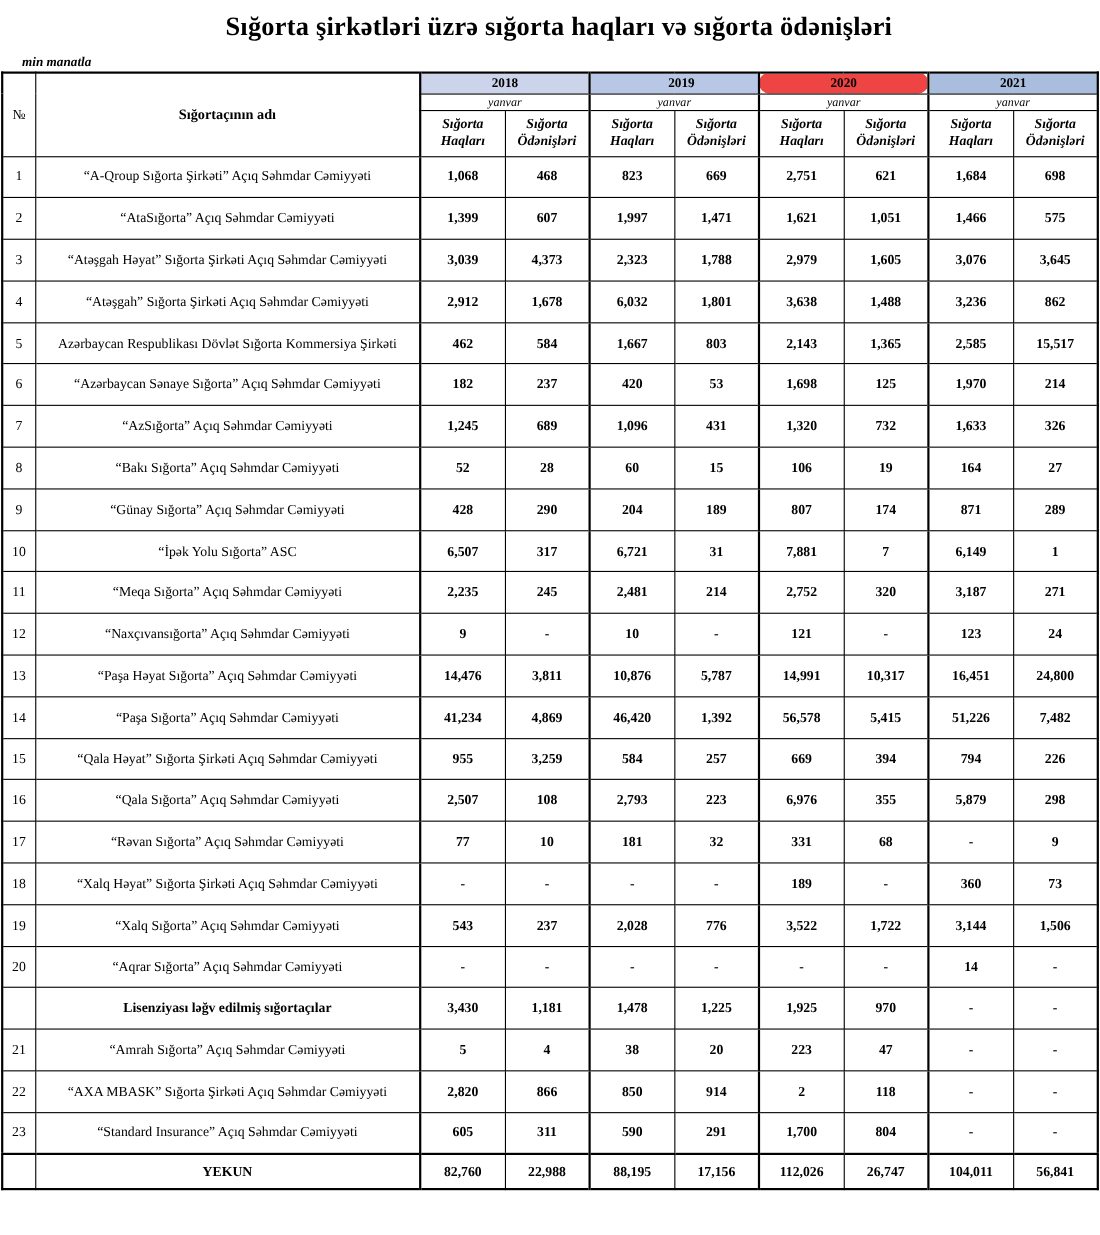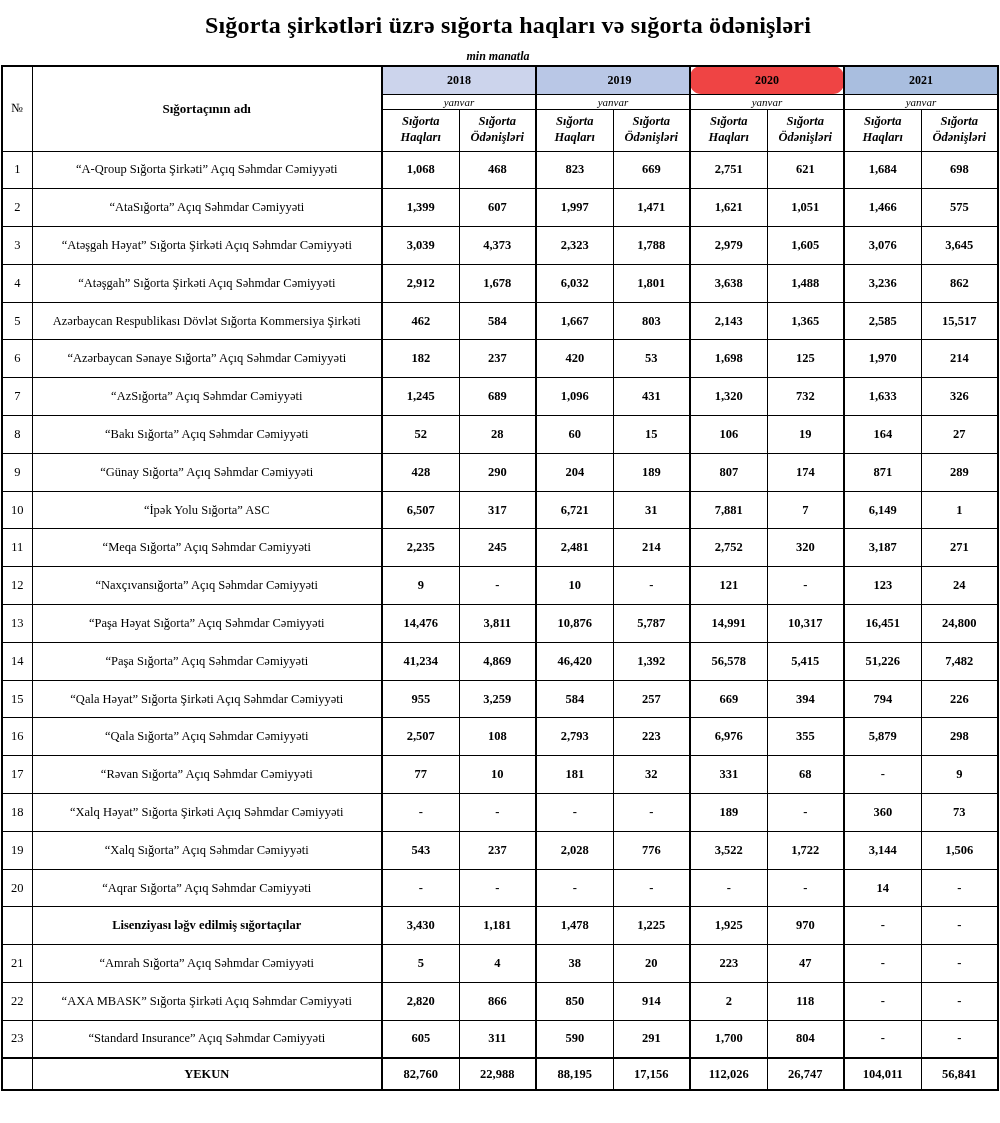--- a/index.html
+++ b/index.html
@@ -18,46 +18,47 @@
   }
   .title {
     text-align: center;
     font-weight: bold;
     font-size: 24px;
     letter-spacing: 0.2px;
     margin: 2px 0 10px 0;
     padding-left: 16px;
   }
   .unit-note {
-    text-align: center;
+    text-align: left;
     font-style: italic;
     font-weight: bold;
     font-size: 12px;
     padding-right: 4px;
     margin-bottom: 1px;
+    padding-left: 20px;
   }
   table.main {
     border-collapse: collapse;
     table-layout: fixed;
     width: 996px;
     margin: 0 auto;
     border: 2px solid #000;
   }
   table.main th, table.main td {
     border: 1px solid #000;
     padding: 1px 3px;
     overflow: hidden;
     box-sizing: border-box;
   }
   .bl2 { border-left: 2px solid #000 !important; }
   .br2 { border-right: 2px solid #000 !important; }
 
   
   th.year-cell {
-    height: 28px;
+    height: 19px;
     font-weight: bold;
     font-size: 12px;
     text-align: center;
   }
   th.yanvar-cell {
     height: 15px;
     font-weight: normal;
     font-style: italic;
     font-size: 11px;
     text-align: center;

